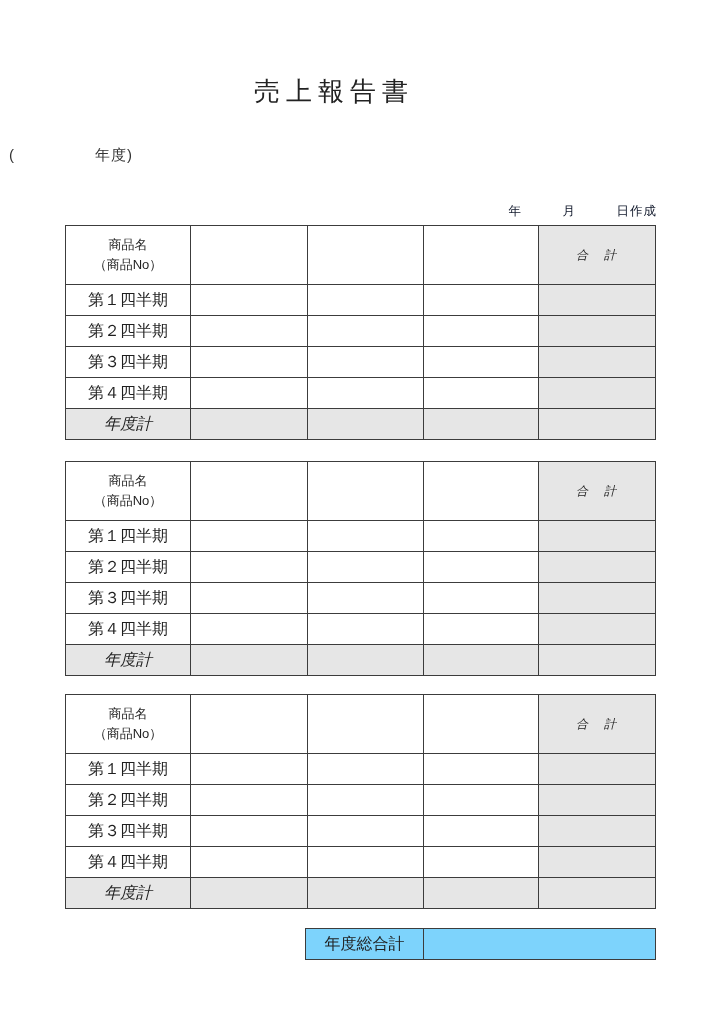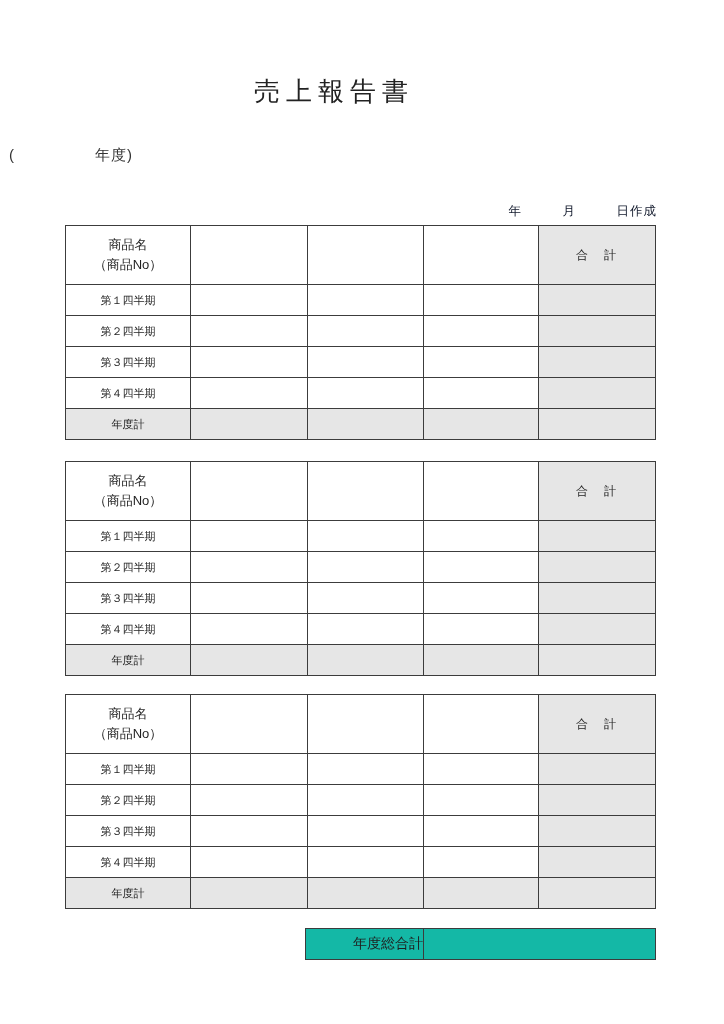--- a/index.html
+++ b/index.html
@@ -85,56 +85,56 @@
   .col-label  { width: 125px; }
   .col-d1     { width: 117px; }
   .col-d2     { width: 116px; }
   .col-d3     { width: 115px; }
   .col-total  { width: 117px; }
 
   .row-head td { height: 58px; }
   .row-data td { height: 30px; }
   .row-sum  td { height: 30px; margin-left: 12px; }
 
-  .shaded { background: #e6e6e6 !important; }
+  .shaded { background: #e6e6e6 !important; font-style: italic; }
 
   .head-label {
     line-height: 1.55;
     font-size: 13px;
     white-space: pre-line;
   }
 
   .total-head {
     letter-spacing: 2px;
     font-size: 12px;
     white-space: pre;
   }
 
   .rowlabel {
-    font-size: 11px;
+    font-size: 16px;
     white-space: pre;
   }
 
   
   .grand-total {
     position: absolute;
     top: 928px;
     left: 305px;
     width: 350px;
     border-collapse: collapse;
     table-layout: fixed;
   }
   .grand-total td {
     border: 1px solid #3c3c3c;
     height: 30px;
-    font-size: 14px;
-    text-align: right;
+    font-size: 16px;
+    text-align: center;
     vertical-align: middle;
     color: #1f1f1f;
-    background: #14b8a6;
+    background: #7dd3fc;
     padding: 0;
   }
   .gt-label { width: 118px; }
   .gt-value { width: 232px; }
 </style>
 </head>
 <body>
 
 <div class="page">
 

